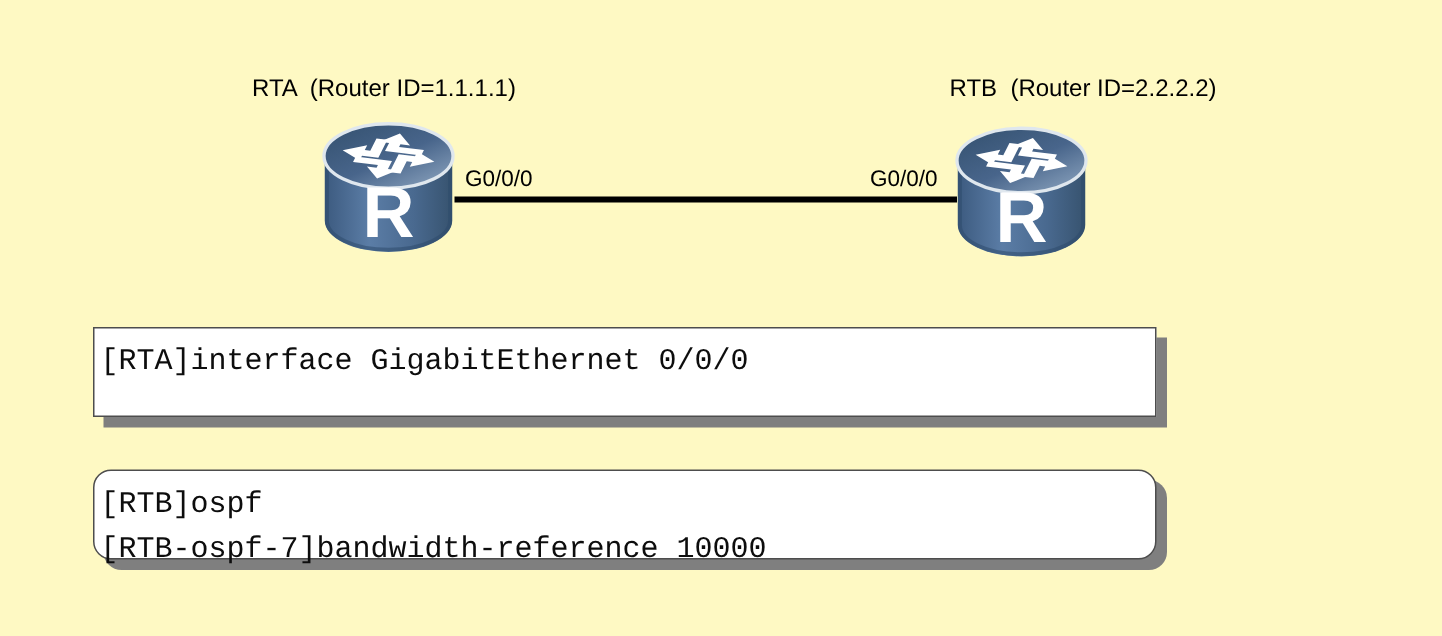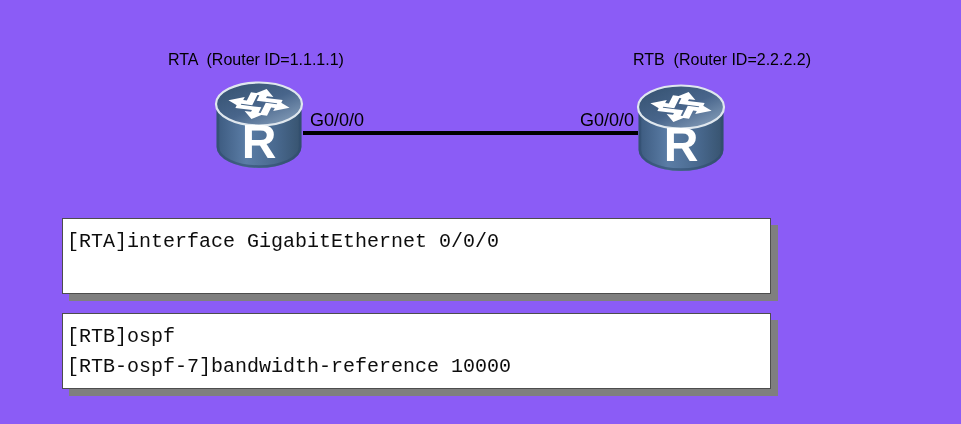--- a/index.html
+++ b/index.html
@@ -1,44 +1,44 @@
 <!DOCTYPE html>
 <html><head>
 <meta charset="utf-8">
 <style>
   html, body { margin: 0; padding: 0; background: #ffffff; }
   #canvas {
     position: relative;
     width: 961px;
     height: 424px;
-    background: #8b5cf6;
+    background: #fef9c3;
     overflow: hidden;
     font-family: "Liberation Sans", sans-serif;
   }
   .abs { position: absolute; }
   .router-title {
     font-size: 16px;
     color: #000000;
     white-space: pre;
     line-height: 18px;
   }
   .if-label {
-    font-size: 18px;
+    font-size: 15px;
     color: #000000;
     line-height: 16px;
     white-space: pre;
   }
   #link-line {
     left: 303px; top: 131px;
     width: 335px; height: 4px;
     background: #000000;
   }
   .codebox {
     left: 62px;
-    width: 709px; height: 76px;
+    width: 709px; height: 60px;
     box-sizing: border-box;
     background: #ffffff;
     border: 1px solid #4d4d4d;
     box-shadow: 7px 7px 0 0 #7f7f7f;
     padding: 8px 0 0 4px;
   }
   .codeline {
     font-family: "Liberation Mono", monospace;
     font-size: 20px;
     line-height: 30px;
@@ -100,18 +100,18 @@
       <polygon transform="rotate(180)" points="0,-21 -7,-11.5 -2.6,-11.5 -2.6,-4 14,-4 14,-9 2.6,-9 2.6,-11.5 7,-11.5"></polygon>
       <polygon transform="rotate(270)" points="0,-21 -7,-11.5 -2.6,-11.5 -2.6,-4 14,-4 14,-9 2.6,-9 2.6,-11.5 7,-11.5"></polygon>
     </g>
     <text x="44" y="77" text-anchor="middle" fill="#ffffff" font-family="Liberation Sans, sans-serif" font-size="48" font-weight="bold">R</text>
   </svg>
 
   <div class="abs codebox" style="top:218px;">
     <div class="codeline">[RTA]interface GigabitEthernet 0/0/0</div>
   </div>
 
-  <div class="abs codebox" style="top:313px;">
+  <div class="abs codebox" style="top:313px;border-radius:12px;">
     <div class="codeline">[RTB]ospf</div>
     <div class="codeline">[RTB-ospf-7]bandwidth-reference 10000</div>
   </div>
 
 </div>
 
 </body></html>

